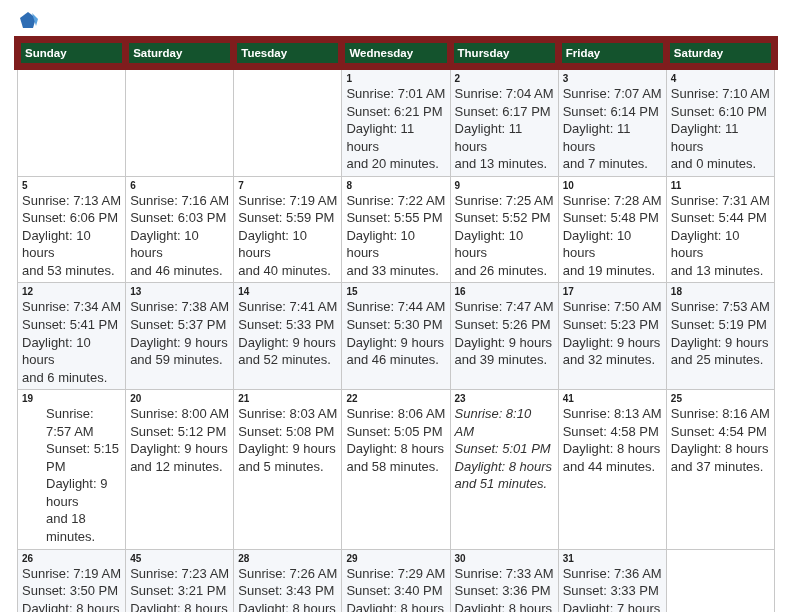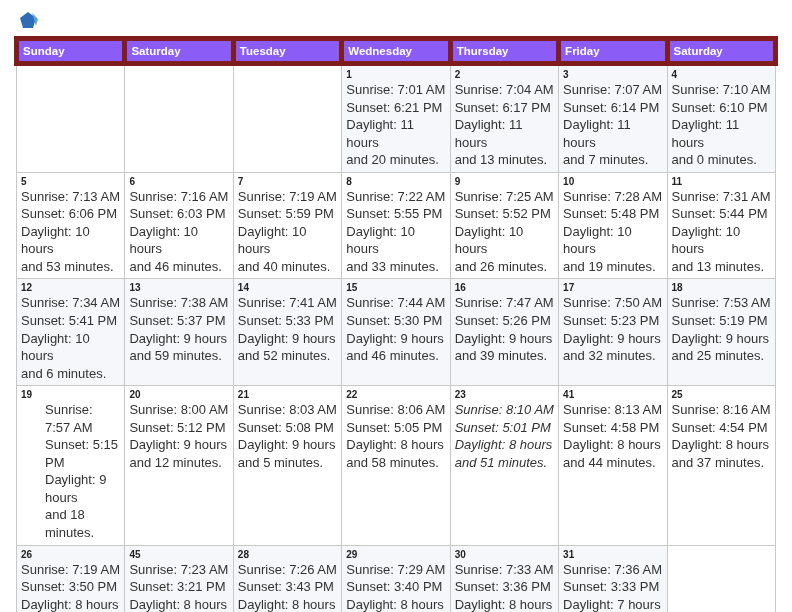--- a/index.html
+++ b/index.html
@@ -55,27 +55,27 @@
       font-size: 14px;
       color: #444;
     }
     .calendar-table {
       width: 100%;
       border-collapse: collapse;
       flex: 1;
       table-layout: fixed;
     }
     .calendar-table th {
-      background-color: #8b5cf6;
+      background-color: #14532d;
       color: #fff;
       font-size: 11.5px;
       font-weight: bold;
       padding: 4px 4px;
       text-align: left;
-      border: 5px solid #7f1d1d;
+      border: 7px solid #7f1d1d;
     }
     .calendar-table td {
       border: 1px solid #c8c8c8;
       vertical-align: top;
       padding: 3px 4px;
       font-size: 9.2px;
       color: #222;
       background: #fff;
       height: 80px;
     }

